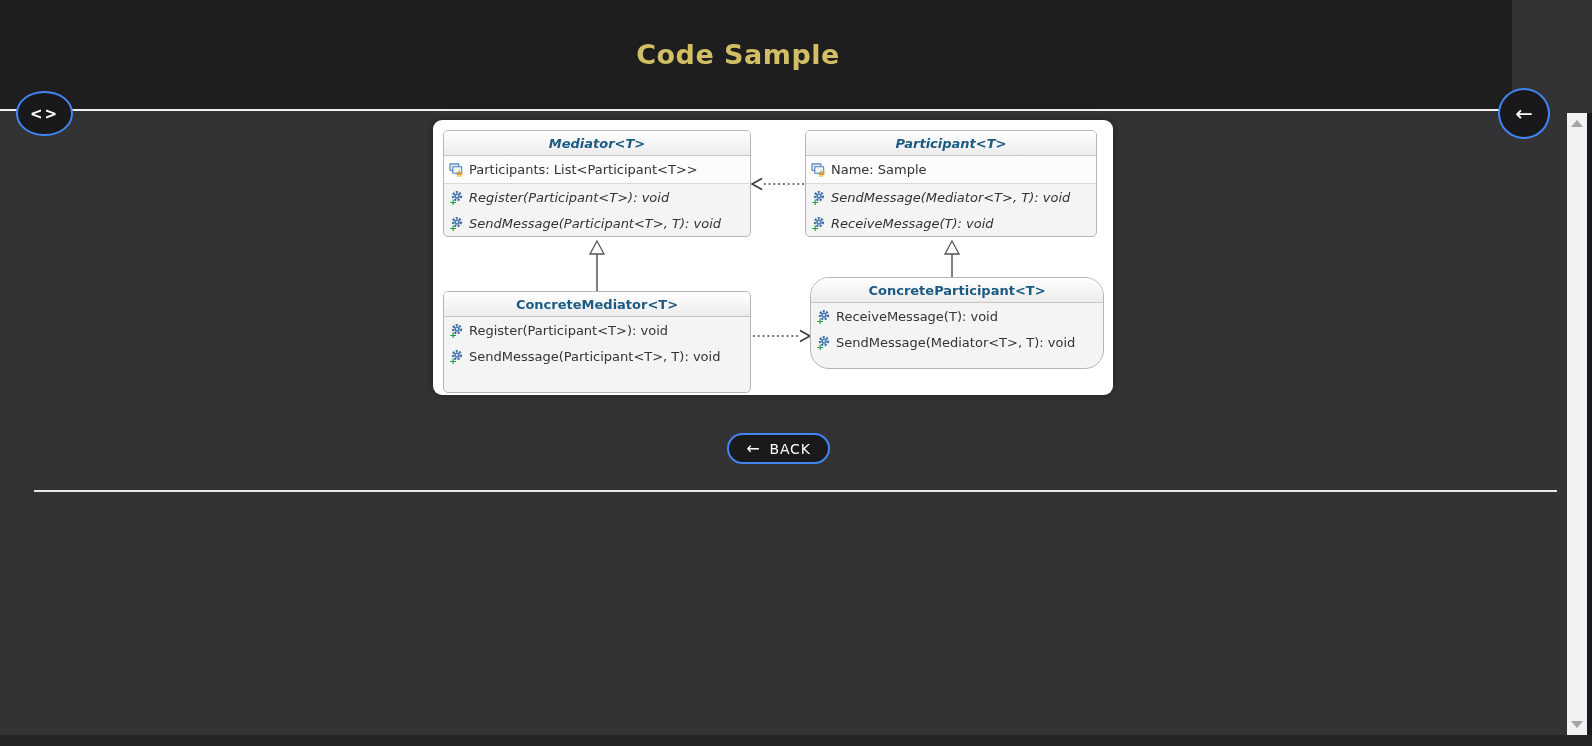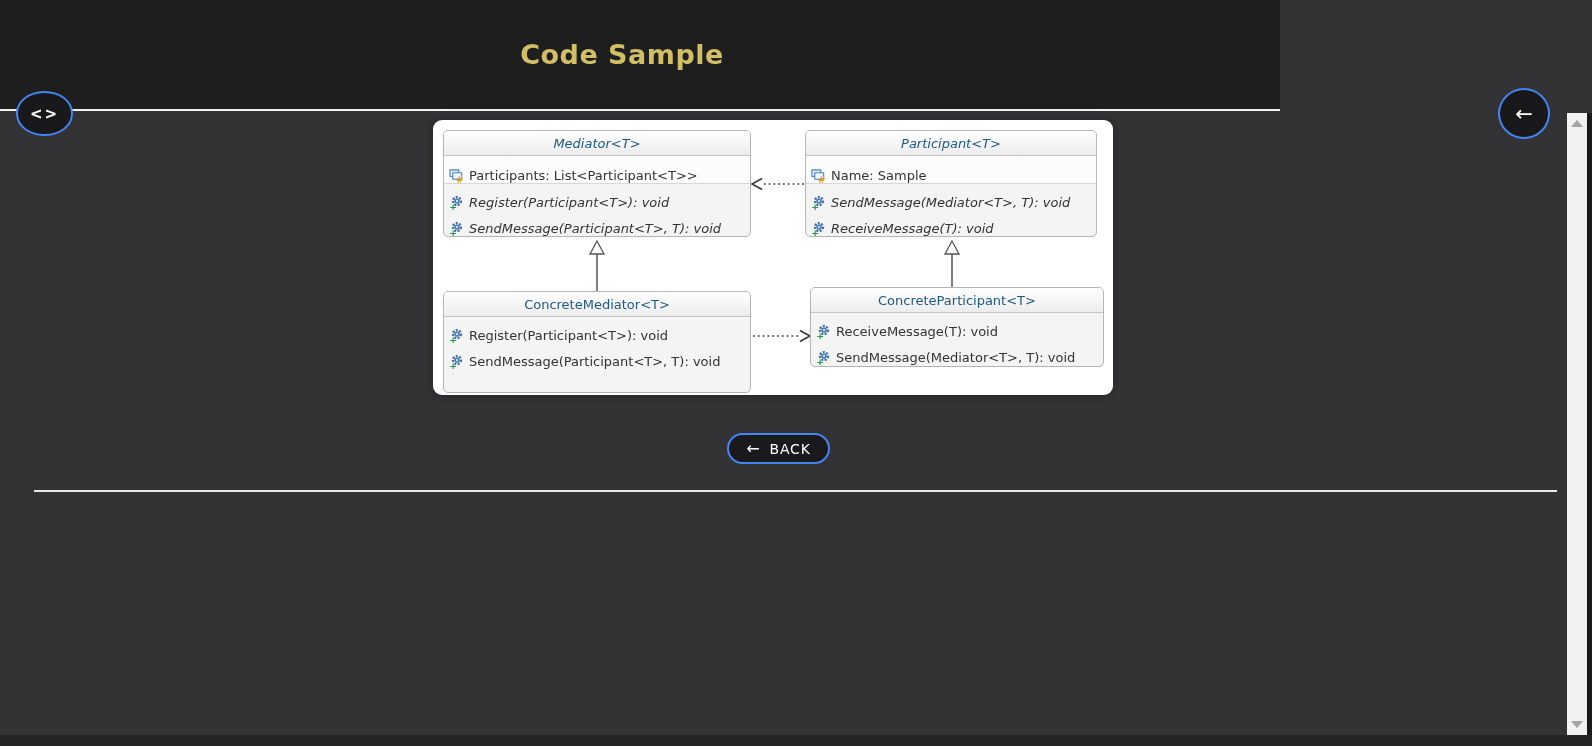--- a/index.html
+++ b/index.html
@@ -5,21 +5,21 @@
   * { margin:0; padding:0; box-sizing:border-box; }
   html,body { width:1592px; height:746px; overflow:hidden; }
   body {
     position:relative;
     background:#333335;
     font-family:"DejaVu Sans","Liberation Sans",sans-serif;
   }
 
   
   .header {
-    position:absolute; left:0; top:0; width:1280px; height:111px;
+    position:absolute; left:0; top:0; width:1512px; height:111px;
     background:#1e1e1f; border-bottom:2px solid #f0f0f0; z-index:2;
     display:flex; align-items:center; justify-content:center;
   }
   .header h1 {
     font-size:27px; font-weight:bold; color:#d2be65;
     letter-spacing:0.5px; padding-right:36px;
   }
 
   
   .btn-circle {
@@ -41,39 +41,39 @@
   }
   .connectors { position:absolute; left:0; top:0; width:680px; height:275px; pointer-events:none; }
 
   
   .cls {
     position:absolute; border:1px solid #b5b5b5; border-radius:5px;
     background:#f4f4f4; overflow:hidden;
   }
   .cls-header {
     height:25px; line-height:25px; text-align:center;
-    font-size:13px; font-weight:normal; color:#1b5a82;
+    font-size:13px; font-weight:bold; color:#1b5a82;
     background:linear-gradient(#ffffff,#ececec);
     border-bottom:1px solid #c6c6c6;
   }
   .cls.abstract .cls-header { font-style:italic; }
   .props { background:#fcfcfc; border-bottom:1px solid #d8d8d8; }
   .row {
-    display:flex; align-items:flex-end; gap:5px;
+    display:flex; align-items:center; gap:5px;
     padding:0 4px 0 5px; height:26px;
     font-size:13px; color:#333;
     white-space:nowrap;
   }
   .props .row { height:27px; }
   .row.abstract { font-style:italic; }
   .row svg { flex-shrink:0; }
   .cls-mediator      { left:10px;  top:10px;  width:308px; }
   .cls-participant   { left:372px; top:10px;  width:292px; }
   .cls-cmediator     { left:10px;  top:171px; width:308px; height:102px; }
-  .cls-cparticipant  { left:377px; top:167px; width:294px; height:80px; }
+  .cls-cparticipant  { left:377px; top:157px; width:294px; height:92px;border-radius:19px; }
 
   
   .actions {
     position:absolute; left:0; top:433px; width:1557px;
     display:flex; justify-content:center; gap:11px; z-index:3;
   }
   .pill {
     height:31px; border:2px solid #4285f4; border-radius:17px;
     background:#1a1a1c; color:#fff;
     display:flex; align-items:center; gap:9px; padding:0 17px;

